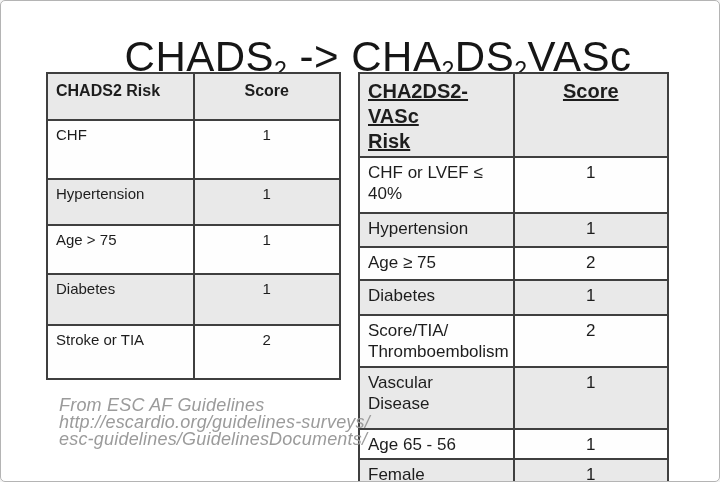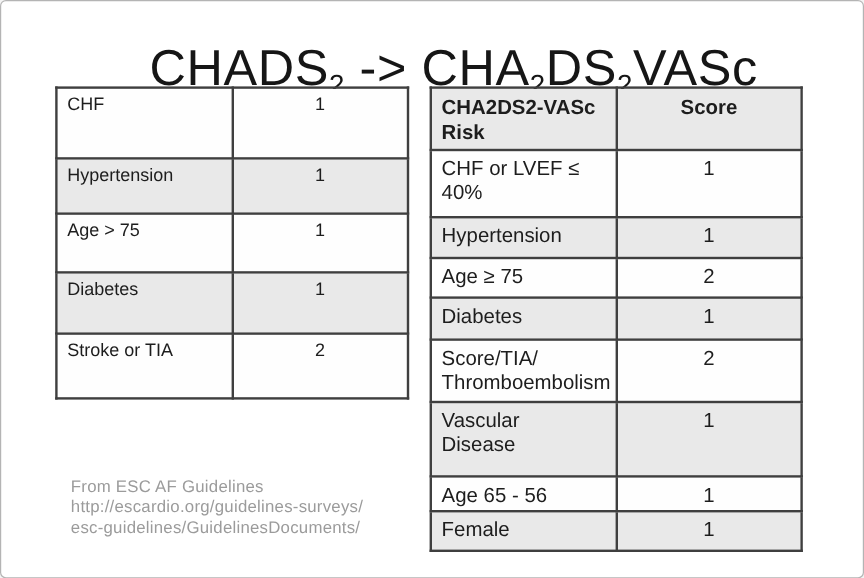--- a/index.html
+++ b/index.html
@@ -58,42 +58,47 @@
     font-size: 15px;
   }
   table.left-table th { font-size: 16px; padding-top: 8px; }
 
   table.right-table {
     left: 357px;
     top: 71px;
     width: 311px;
     font-size: 17px;
   }
-  table.right-table th { font-size: 17px; line-height: 1.25; }
+  table.right-table th { font-size: 20px; line-height: 1.25; text-decoration: underline; }
   table.right-table td { line-height: 1.22; }
 
   .citation {
     position: absolute;
     left: 58px;
     top: 396px;
-    font-size: 14px;
+    font-size: 18px;
+    font-style: italic;
     color: #9b9b9b;
     line-height: 17px;
     letter-spacing: 0.2px;
   }
 </style>
 </head>
 <body>
 
 <div class="slide">
 
   <h1 class="title"><span>CHADS</span><span class="sub">2</span><span> -&gt; CHA</span><span class="sub">2</span><span>DS</span><span class="sub">2</span><span>VASc</span></h1>
 
   <table class="risk-table left-table">
     <tbody>
+      <tr style="height:47px">
+        <th class="shaded" style="width:50%">CHADS2 Risk</th>
+        <th class="shaded score-col" style="width:50%">Score</th>
+      </tr>
       <tr style="height:59px">
         <td class="plain">CHF</td>
         <td class="plain score-col">1</td>
       </tr>
       <tr style="height:46px">
         <td class="shaded">Hypertension</td>
         <td class="shaded score-col">1</td>
       </tr>
       <tr style="height:49px">
         <td class="plain">Age &gt; 75</td>

